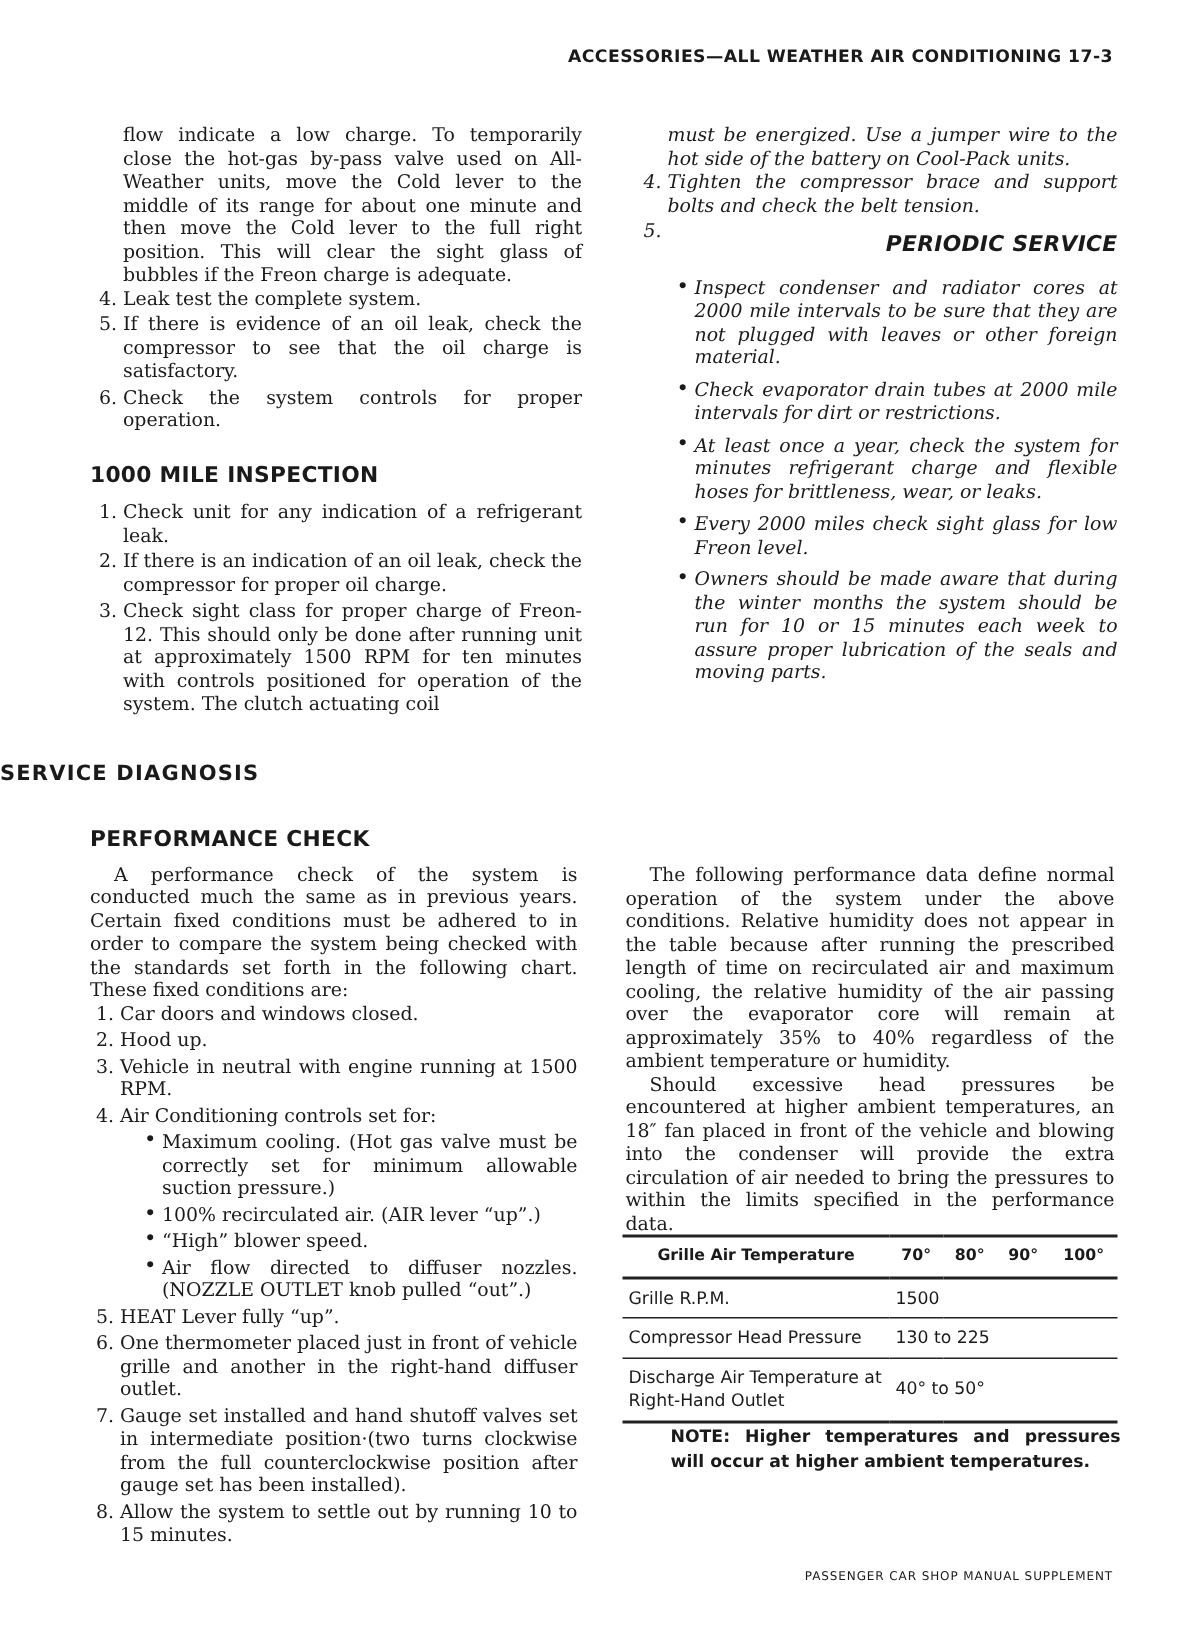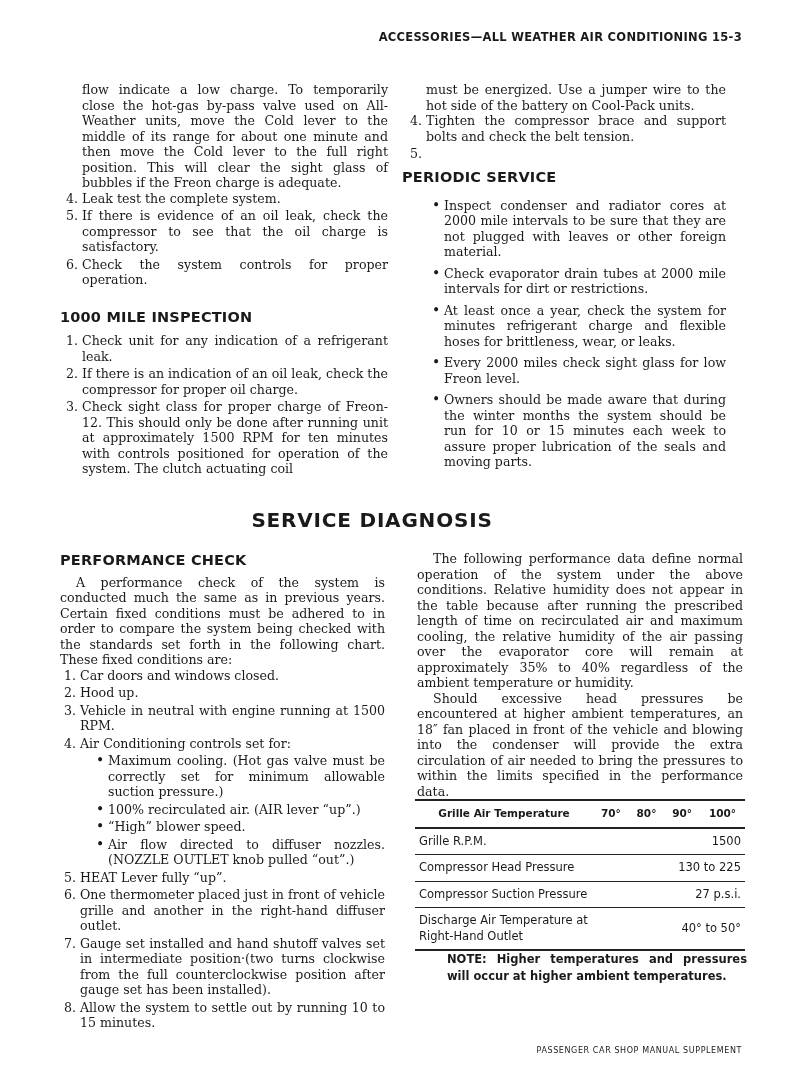--- a/index.html
+++ b/index.html
@@ -8,75 +8,75 @@
     color: #1a1a1a;
     font-family: "DejaVu Serif", "Liberation Serif", serif;
   }
   .page-header {
     position: absolute; top: 30px; right: 48px;
     font-family: "DejaVu Sans", "Liberation Sans", sans-serif;
     font-weight: bold; font-size: 11.5px; letter-spacing: 0.3px;
   }
   .col { position: absolute; font-size: 12.6px; line-height: 15.5px; }
   .col-left-top { left: 62px; top: 82px; width: 326px; }
-  .col-right-top { left: 406px; top: 82px; width: 320px; }
+  .col-right-top { left: 425px; top: 82px; width: 320px; font-style: italic; }
   .col-left-bot { left: 60px; top: 553px; width: 325px; }
-  .col-right-bot { left: 417px; top: 551px; width: 326px; }
+  .col-right-bot { left: 417px; top: 575px; width: 326px; }
   .sans-head {
     font-family: "DejaVu Sans", "Liberation Sans", sans-serif;
     font-weight: bold; font-size: 14.5px; letter-spacing: 0.2px;
   }
   p { margin: 0; text-align: justify; }
   .indent-para { text-indent: 16px; }
   ol.num { list-style: none; padding: 0; margin: 0; }
   ol.num li { position: relative; padding-left: 20px; text-align: justify; margin-bottom: 2px; }
   ol.num li .n { position: absolute; left: 0; top: 0; width: 16px; text-align: right; }
   ul.bul { list-style: none; padding: 0; margin: 0; }
   ul.bul li { position: relative; padding-left: 12px; text-align: justify; margin-bottom: 6px; }
   ul.bul li::before { content: "\2022"; position: absolute; left: 0; top: 0; font-size: 14px; }
   .continued { padding-left: 20px; }
   .big-title {
-    position: absolute; top: 508px; left: 0; width: 744px; text-align: center;
+    position: absolute; top: 508px; left: 0; width: 744px; 
     font-family: "DejaVu Sans", "Liberation Sans", sans-serif;
-    font-weight: bold; font-size: 20px; letter-spacing: 0.8px;
+    font-weight: bold; font-size: 14px; letter-spacing: 0.8px;
   }
   .sub-bullets { padding-left: 20px !important; margin-top: 2px !important; }
   .sub-bullets li { margin-bottom: 2px !important; }
   .table-title {
     text-align: center; margin-top: 14px; margin-bottom: 8px;
     font-family: "DejaVu Sans", "Liberation Sans", sans-serif;
     font-weight: bold; font-size: 11.5px; letter-spacing: 0.4px;
   }
   table.perf {
     width: 330px; border-collapse: collapse; margin-left: -2px;
     font-family: "DejaVu Sans", "Liberation Sans", sans-serif; font-size: 11.5px;
   }
   table.perf th, table.perf td { padding: 5px 4px; border-bottom: 1.5px solid #222; vertical-align: middle; }
   table.perf thead tr th { border-top: 2px solid #222; border-bottom: 2.5px solid #222; font-weight: bold; font-size: 10.5px; }
   table.perf .hdr-label { text-align: center; width: 170px; }
   table.perf .hdr-temp { text-align: center; }
   table.perf td.label { text-align: left; }
-  table.perf td.val { text-align: right; }
+  table.perf td.val { text-align: left; }
   table.perf tr:last-child td { border-bottom: 2.5px solid #222; }
   .note {
     margin: 0 0 0 30px; width: 300px;
     font-family: "DejaVu Sans", "Liberation Sans", sans-serif;
     font-weight: bold; font-size: 11.5px; line-height: 17px; text-align: justify;
   }
   .footer {
     position: absolute; top: 1046px; right: 48px;
     font-family: "DejaVu Sans", "Liberation Sans", sans-serif;
     font-size: 8px; letter-spacing: 0.6px;
   }
   .mt-section { margin-top: 18px; margin-bottom: 8px; }
 </style>
 </head>
 <body>
 
-<div class="page-header">ACCESSORIES—ALL WEATHER AIR CONDITIONING 15-3</div>
+<div class="page-header">ACCESSORIES—ALL WEATHER AIR CONDITIONING 17-3</div>
 
 <div class="col col-left-top">
   <p class="continued">flow indicate a low charge. To temporarily close the hot-gas by-pass valve used on All-Weather units, move the Cold lever to the middle of its range for about one minute and then move the Cold lever to the full right position. This will clear the sight glass of bubbles if the Freon charge is adequate.</p>
   <ol class="num">
     <li><span class="n">4.</span><span>Leak test the complete system.</span></li>
     <li><span class="n">5.</span><span>If there is evidence of an oil leak, check the compressor to see that the oil charge is satisfactory.</span></li>
     <li><span class="n">6.</span><span>Check the system controls for proper operation.</span></li>
   </ol>
   <div class="sans-head mt-section" style="margin-top:22px;margin-left:-2px;">1000 MILE INSPECTION</div>
   <ol class="num">
@@ -85,21 +85,21 @@
     <li><span class="n">3.</span><span>Check sight class for proper charge of Freon-12. This should only be done after running unit at approximately 1500 RPM for ten minutes with controls positioned for operation of the system. The clutch actuating coil</span></li>
   </ol>
 </div>
 
 <div class="col col-right-top">
   <p class="continued">must be energized. Use a jumper wire to the hot side of the battery on Cool-Pack units.</p>
   <ol class="num">
     <li><span class="n">4.</span><span>Tighten the compressor brace and support bolts and check the belt tension.</span></li>
     <li><span class="n">5.</span></li>
   </ol>
-  <div class="sans-head" style="margin-top:26px;margin-bottom:12px;margin-left:-4px;">PERIODIC SERVICE</div>
+  <div class="sans-head" style="margin-top:12px;margin-bottom:12px;margin-left:-4px;text-align:right;">PERIODIC SERVICE</div>
   <ul class="bul" style="padding-left:26px;">
     <li>Inspect condenser and radiator cores at 2000 mile intervals to be sure that they are not plugged with leaves or other foreign material.</li>
     <li>Check evaporator drain tubes at 2000 mile intervals for dirt or restrictions.</li>
     <li>At least once a year, check the system for minutes refrigerant charge and flexible hoses for brittleness, wear, or leaks.</li>
     <li>Every 2000 miles check sight glass for low Freon level.</li>
     <li>Owners should be made aware that during the winter months the system should be run for 10 or 15 minutes each week to assure proper lubrication of the seals and moving parts.</li>
   </ul>
 </div>
 
 <div class="big-title">SERVICE DIAGNOSIS</div>
@@ -142,24 +142,20 @@
     <tbody>
       <tr>
         <td class="label">Grille R.P.M.</td>
         <td class="val" colspan="4">1500</td>
       </tr>
       <tr>
         <td class="label">Compressor Head Pressure</td>
         <td class="val" colspan="4">130 to 225</td>
       </tr>
       <tr>
-        <td class="label">Compressor Suction Pressure</td>
-        <td class="val" colspan="4">27 p.s.i.</td>
-      </tr>
-      <tr>
         <td class="label" style="width:150px;">Discharge Air Temperature at Right-Hand Outlet</td>
         <td class="val" colspan="4">40° to 50°</td>
       </tr>
     </tbody>
   </table>
   <div class="note">NOTE: Higher temperatures and pressures will occur at higher ambient temperatures.</div>
 </div>
 
 <div class="footer">PASSENGER CAR SHOP MANUAL SUPPLEMENT</div>
 

